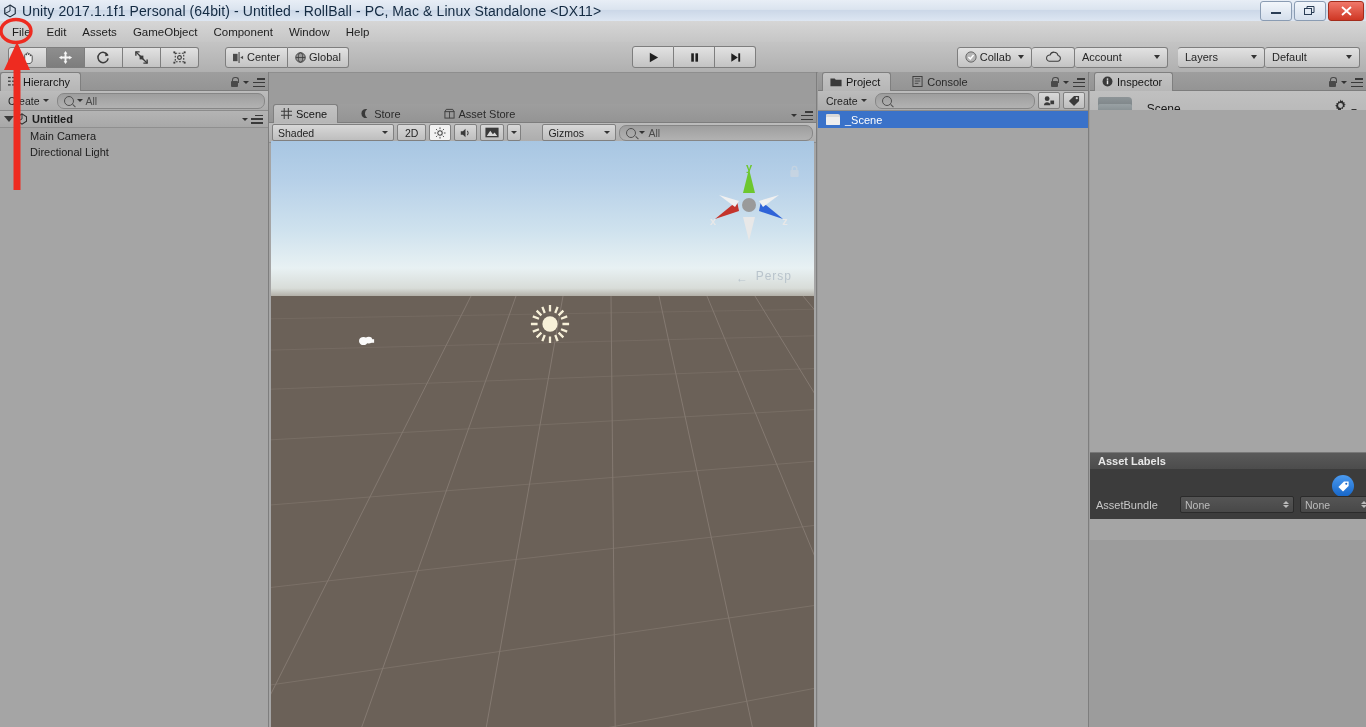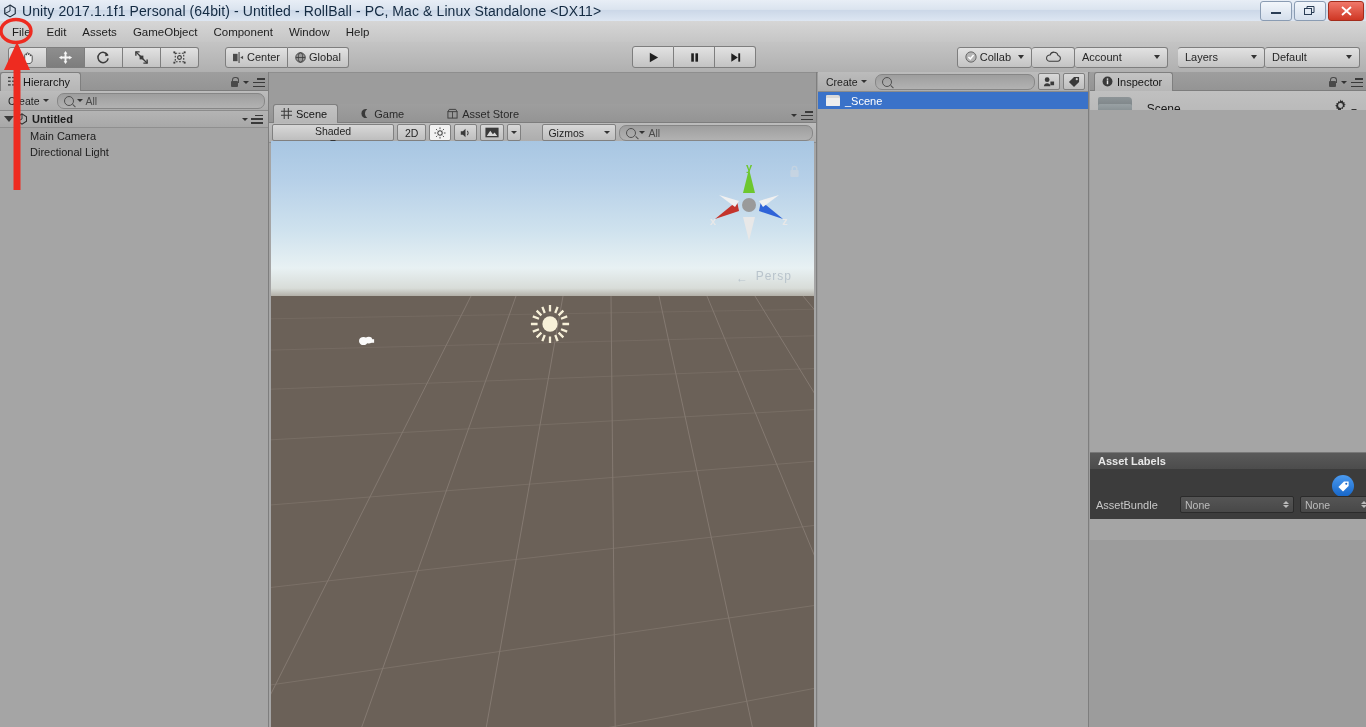--- a/index.html
+++ b/index.html
@@ -394,42 +394,42 @@
       <div class="tab active" style="margin-left:4px;">
         <svg width="11" height="11" viewBox="0 0 12 12">
             <path d="M3.5 0v12M8 0v12M0 3.5h12M0 8h12" stroke="#3a3a3a" stroke-width="1.1"></path>
           </svg>
         <span>Scene</span>
       </div>
       <div class="tab" style="margin-left:14px;">
         <svg width="11" height="11" viewBox="0 0 12 12">
             <path d="M9 1.2A5 5 0 1 0 9 10.8A5.8 5.8 0 0 1 9 1.2z" fill="#3a3a3a"></path>
           </svg>
-        <span>Game</span>
+        <span>Store</span>
       </div>
       <div class="tab" style="margin-left:26px;">
         <svg width="11" height="11" viewBox="0 0 12 12">
             <rect x="1" y="4" width="10" height="7" fill="none" stroke="#3a3a3a" stroke-width="1"></rect>
             <path d="M1 4 L2.5 1.5h7L11 4" fill="none" stroke="#3a3a3a" stroke-width="1"></path>
             <path d="M6 4v7" stroke="#3a3a3a" stroke-width="0.9"></path>
           </svg>
         <span>Asset Store</span>
       </div>
       <div class="strip-right">
         <span class="arrow-s"></span>
         <span class="menu-ico">
             <i></i>
             <i></i>
             <i></i>
           </span>
       </div>
     </div>
 
     <div class="subbar">
-      <div class="mini-btn" style="width:110px;justify-content:space-between;flex-direction:column;">
+      <div class="mini-btn" style="width:110px;justify-content:space-between;">
         <span>Shaded</span>
         <span class="arrow-s"></span>
       </div>
       <div class="mini-btn" style="padding:0 7px;">
         <span>2D</span>
       </div>
       <div class="mini-btn" style="background:#f2f2f2;padding:0 4px;">
         <svg width="12" height="12" viewBox="0 0 14 14">
             <circle cx="7" cy="7" r="2.6" fill="none" stroke="#444" stroke-width="1.2"></circle>
             <g stroke="#444" stroke-width="1.1">
@@ -527,20 +527,44 @@
             <path d="M14 4l2.5 6.5M30 4l-2.5 6.5M4 30l6.5-2.5M40 30l-6.5-2.5M4 14l6.5 2.5M40 14l-6.5 2.5M14 40l2.5-6.5M30 40l-2.5-6.5"></path>
           </g>
         </svg>
       </span>
     </div>
   </div>
 
   <div class="vsplit" style="left:816px;"></div>
 
   <div class="panel" id="project">
+    <div class="tabstrip">
+      <div class="tab active" style="margin-left:4px;">
+        <svg width="12" height="11" viewBox="0 0 14 12">
+            <path d="M0.5 2.5h5l1.2 1.5h6.8v7.5H0.5z" fill="#3a3a3a"></path>
+          </svg>
+        <span>Project</span>
+      </div>
+      <div class="tab" style="margin-left:14px;">
+        <svg width="11" height="11" viewBox="0 0 12 12">
+            <rect x="1" y="0.5" width="10" height="11" fill="none" stroke="#3a3a3a" stroke-width="1"></rect>
+            <path d="M3 3h6M3 5.5h6M3 8h4" stroke="#3a3a3a" stroke-width="0.9"></path>
+          </svg>
+        <span>Console</span>
+      </div>
+      <div class="strip-right">
+        <span class="lock-ico"></span>
+        <span class="arrow-s"></span>
+        <span class="menu-ico">
+            <i></i>
+            <i></i>
+            <i></i>
+          </span>
+      </div>
+    </div>
     <div class="subbar">
       <div class="mini-btn flat">
         <span>Create</span>
         <span class="arrow-s"></span>
       </div>
       <div class="search" style="max-width:160px;">
         <span class="mag"></span>
         <span></span>
       </div>
       <div class="mini-btn" style="padding:0 4px;">

